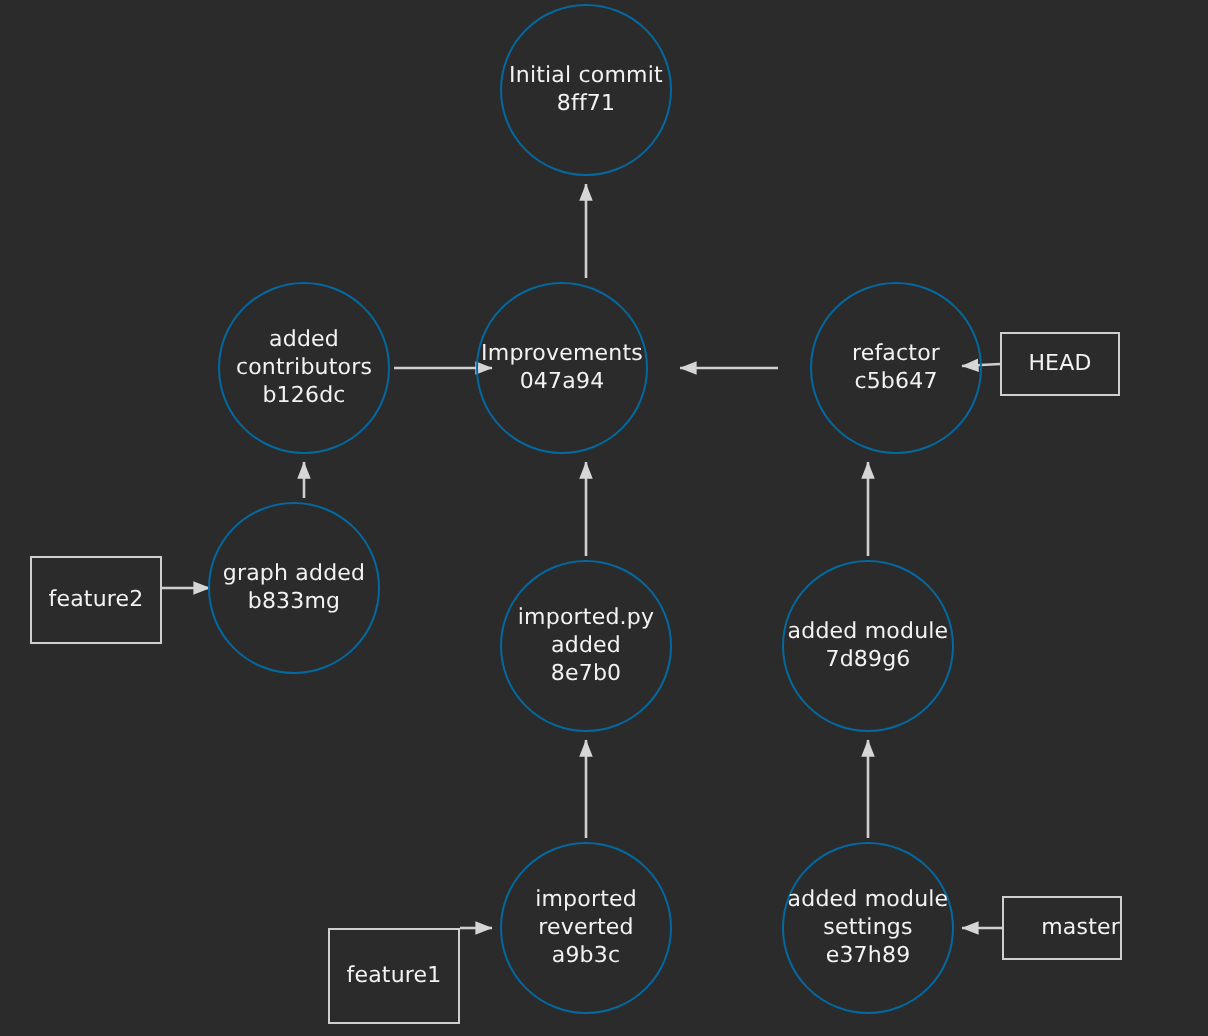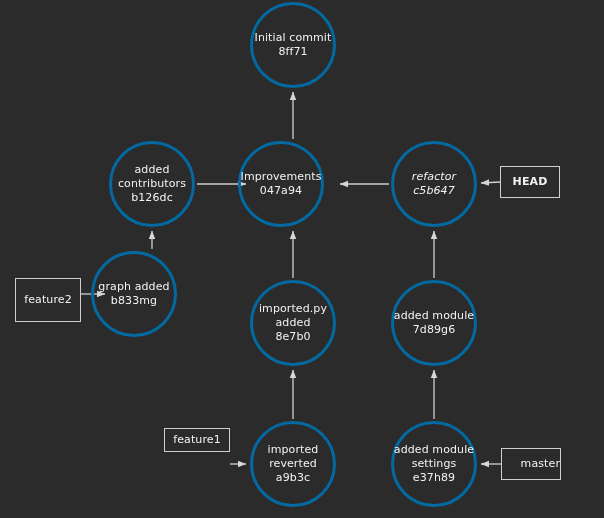--- a/index.html
+++ b/index.html
@@ -21,21 +21,21 @@
   #edge-layer {
     position: absolute;
     left: 0;
     top: 0;
     width: 604px;
     height: 518px;
     pointer-events: none;
   }
   .node {
     position: absolute;
-    border: 3px solid #0369a1;
+    border: 1px solid #0369a1;
     border-radius: 50%;
     background: transparent;
     display: flex;
     flex-direction: column;
     align-items: center;
     justify-content: center;
     box-sizing: border-box;
     color: #f2f2f2;
     font-size: 11px;
     line-height: 14px;
@@ -96,25 +96,25 @@
       </div>
       <div class="node" style="left: 238px; top: 141px; width: 86px; height: 86px;">
         <span class="node-line">Improvements</span>
         <span class="node-line">047a94</span>
       </div>
       <div class="node" style="left: 109px; top: 141px; width: 86px; height: 86px;">
         <span class="node-line">added</span>
         <span class="node-line">contributors</span>
         <span class="node-line">b126dc</span>
       </div>
-      <div class="node" style="left: 391px; top: 141px; width: 86px; height: 86px; font-style: italic;">
+      <div class="node" style="left: 405px; top: 141px; width: 86px; height: 86px;">
         <span class="node-line">refactor</span>
         <span class="node-line">c5b647</span>
       </div>
-      <div class="node" style="left: 91px; top: 251px; width: 86px; height: 86px;">
+      <div class="node" style="left: 104px; top: 251px; width: 86px; height: 86px;">
         <span class="node-line">graph added</span>
         <span class="node-line">b833mg</span>
       </div>
       <div class="node" style="left: 250px; top: 280px; width: 86px; height: 86px;">
         <span class="node-line">imported.py</span>
         <span class="node-line">added</span>
         <span class="node-line">8e7b0</span>
       </div>
       <div class="node" style="left: 391px; top: 280px; width: 86px; height: 86px;">
         <span class="node-line">added module</span>
@@ -125,26 +125,26 @@
         <span class="node-line">reverted</span>
         <span class="node-line">a9b3c</span>
       </div>
       <div class="node" style="left: 391px; top: 421px; width: 86px; height: 86px;">
         <span class="node-line">added module</span>
         <span class="node-line">settings</span>
         <span class="node-line">e37h89</span>
       </div>
     </div>
   <div id="refs-layer">
-      <div class="ref-box" style="left: 500px; top: 166px; width: 60px; height: 32px; font-weight: bold;">
+      <div class="ref-box" style="left: 500px; top: 166px; width: 60px; height: 32px;">
         <span>HEAD</span>
       </div>
       <div class="ref-box" style="left: 15px; top: 278px; width: 66px; height: 44px;">
         <span>feature2</span>
       </div>
-      <div class="ref-box" style="left: 164px; top: 428px; width: 66px; height: 24px;">
+      <div class="ref-box" style="left: 164px; top: 464px; width: 66px; height: 48px;">
         <span>feature1</span>
       </div>
       <div class="ref-box" style="left: 501px; top: 448px; width: 60px; height: 32px; justify-content: flex-end;">
         <span>master</span>
       </div>
     </div>
 </div>
 
 </body></html>

